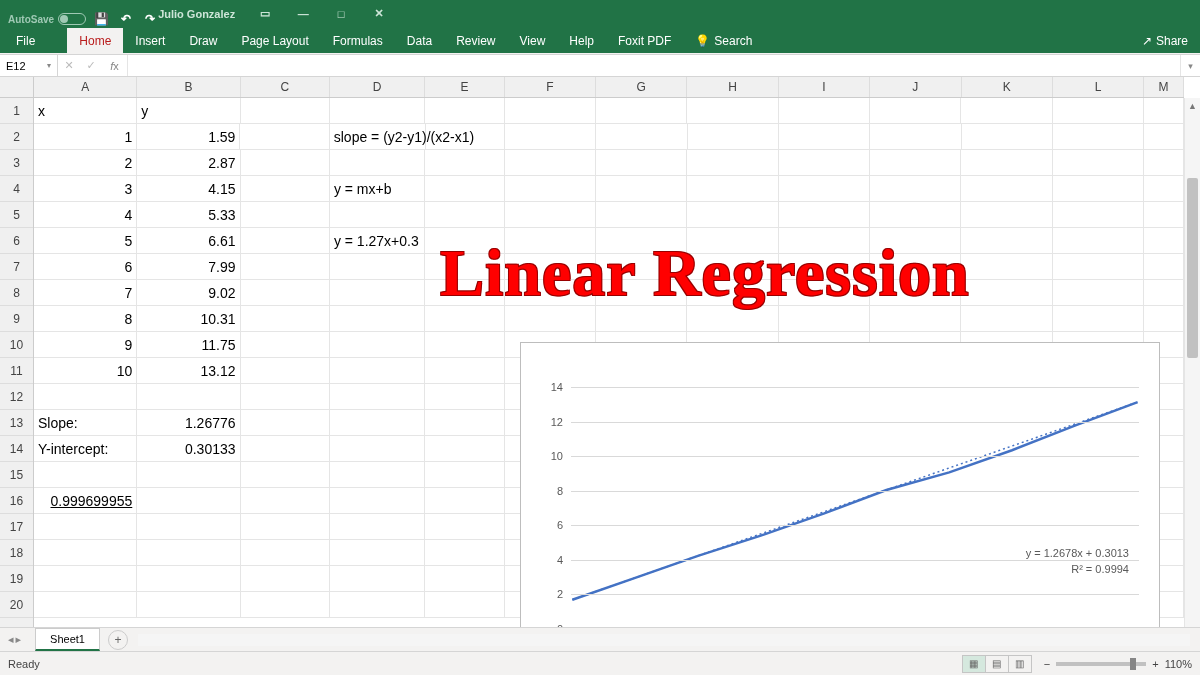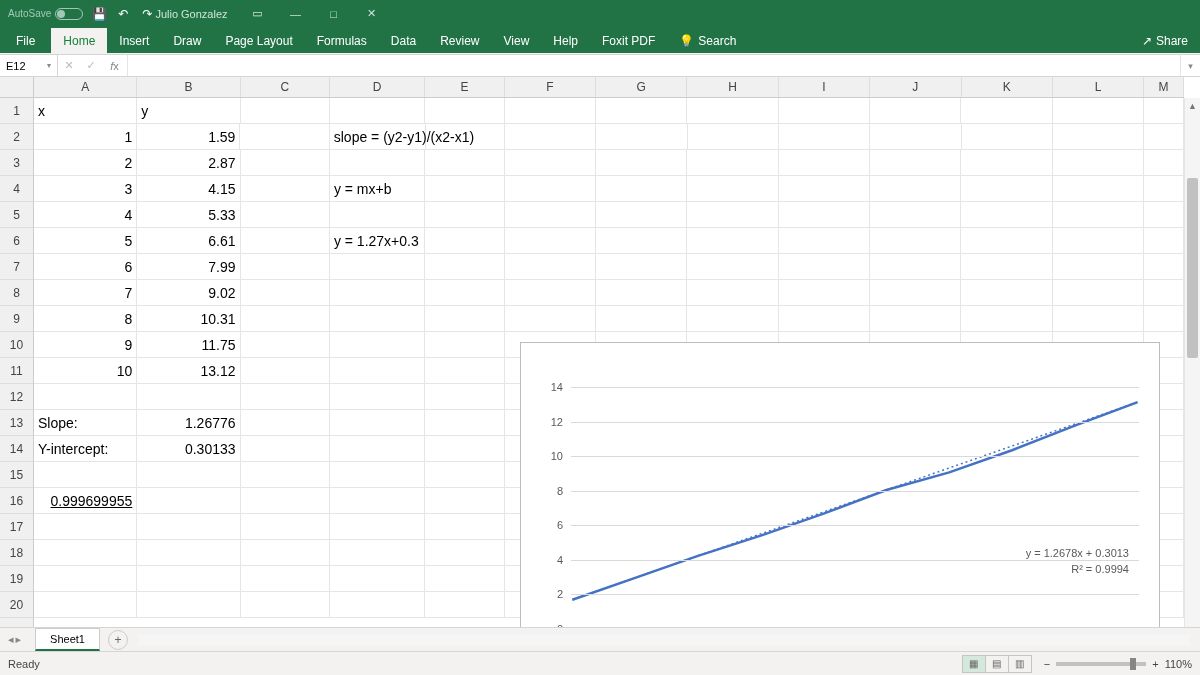--- a/index.html
+++ b/index.html
@@ -1,33 +1,33 @@
 <!DOCTYPE html>
 <html><head>
 <meta charset="utf-8">
 <style>
 * { box-sizing: border-box; margin: 0; padding: 0; font-family: 'Segoe UI', Arial, sans-serif; }
 body { width: 1200px; height: 675px; overflow: hidden; background: #fff; position: relative; }
 
 
-.titlebar { height: 27px; background: #217346; color: #fff; display: flex; align-items: center; font-size: 11px; }
+.titlebar { height: 27px; background: #217346; color: #fff; display: flex; align-items: flex-end; font-size: 11px; font-weight: bold; }
 .titlebar .left { display: flex; align-items: center; gap: 8px; padding-left: 8px; }
 .autosave { color: #9fc9b4; font-size: 10px; display: flex; align-items: center; gap: 4px; }
 .autosave .pill { display: inline-block; width: 28px; height: 12px; border: 1px solid #9fc9b4; border-radius: 6px; position: relative; }
 .autosave .pill::after { content: ''; position: absolute; left: 1px; top: 1px; width: 8px; height: 8px; border-radius: 50%; background: #9fc9b4; }
 .qat-icon { width: 16px; height: 16px; display: inline-flex; align-items: center; justify-content: center; color: #fff; font-size: 12px; }
 .titlebar .center { flex: 1; text-align: center; }
 .titlebar .right { display: flex; align-items: center; gap: 6px; padding-right: 4px; }
 .winbtn { width: 32px; height: 27px; display: inline-flex; align-items: center; justify-content: center; color: #cde5d8; font-size: 11px; }
 .user { color: #cde5d8; font-size: 11px; margin-right: 8px; }
 
 
 .ribbon { height: 26px; background: #217346; display: flex; align-items: flex-end; color: #fff; font-size: 12px; }
 .ribbon .tab { padding: 6px 12px 5px; cursor: pointer; }
-.ribbon .tab.home { background: #f3f2f1; color: #15803d; }
+.ribbon .tab.home { background: #f3f2f1; color: #b91c1c; margin-left: 16px; }
 .ribbon .file { padding: 6px 16px 5px; }
 .ribbon .spacer { flex: 1; }
 .ribbon .search { display: flex; align-items: center; gap: 4px; padding: 0 12px 5px; }
 .ribbon .share { padding: 6px 12px 5px; display: flex; align-items: center; gap: 4px; }
 
 
 .ribbon-body { height: 2px; background: #f3f2f1; border-bottom: 1px solid #d5d5d5; }
 
 
 .formula-row { height: 22px; display: flex; align-items: stretch; border-bottom: 1px solid #d5d5d5; background: #fff; }
@@ -485,20 +485,21 @@
         <div class="cell" style="width: 92px;"></div>
         <div class="cell" style="width: 40px;"></div>
       </div>
     </div>
   <div class="vsb">
     <div class="arrow up">▲</div>
     <div class="thumb"></div>
     <div class="arrow dn">▼</div>
   </div>
 
+  <div class="overlay-title">Linear Regression</div>
 
   <div class="chart">
     <div class="yaxis" id="yaxis">
         <div class="ytick" style="top: 242px;">0</div>
         <div class="ytick" style="top: 207.429px;">2</div>
         <div class="ytick" style="top: 172.857px;">4</div>
         <div class="ytick" style="top: 138.286px;">6</div>
         <div class="ytick" style="top: 103.714px;">8</div>
         <div class="ytick" style="top: 69.1429px;">10</div>
         <div class="ytick" style="top: 34.5714px;">12</div>

